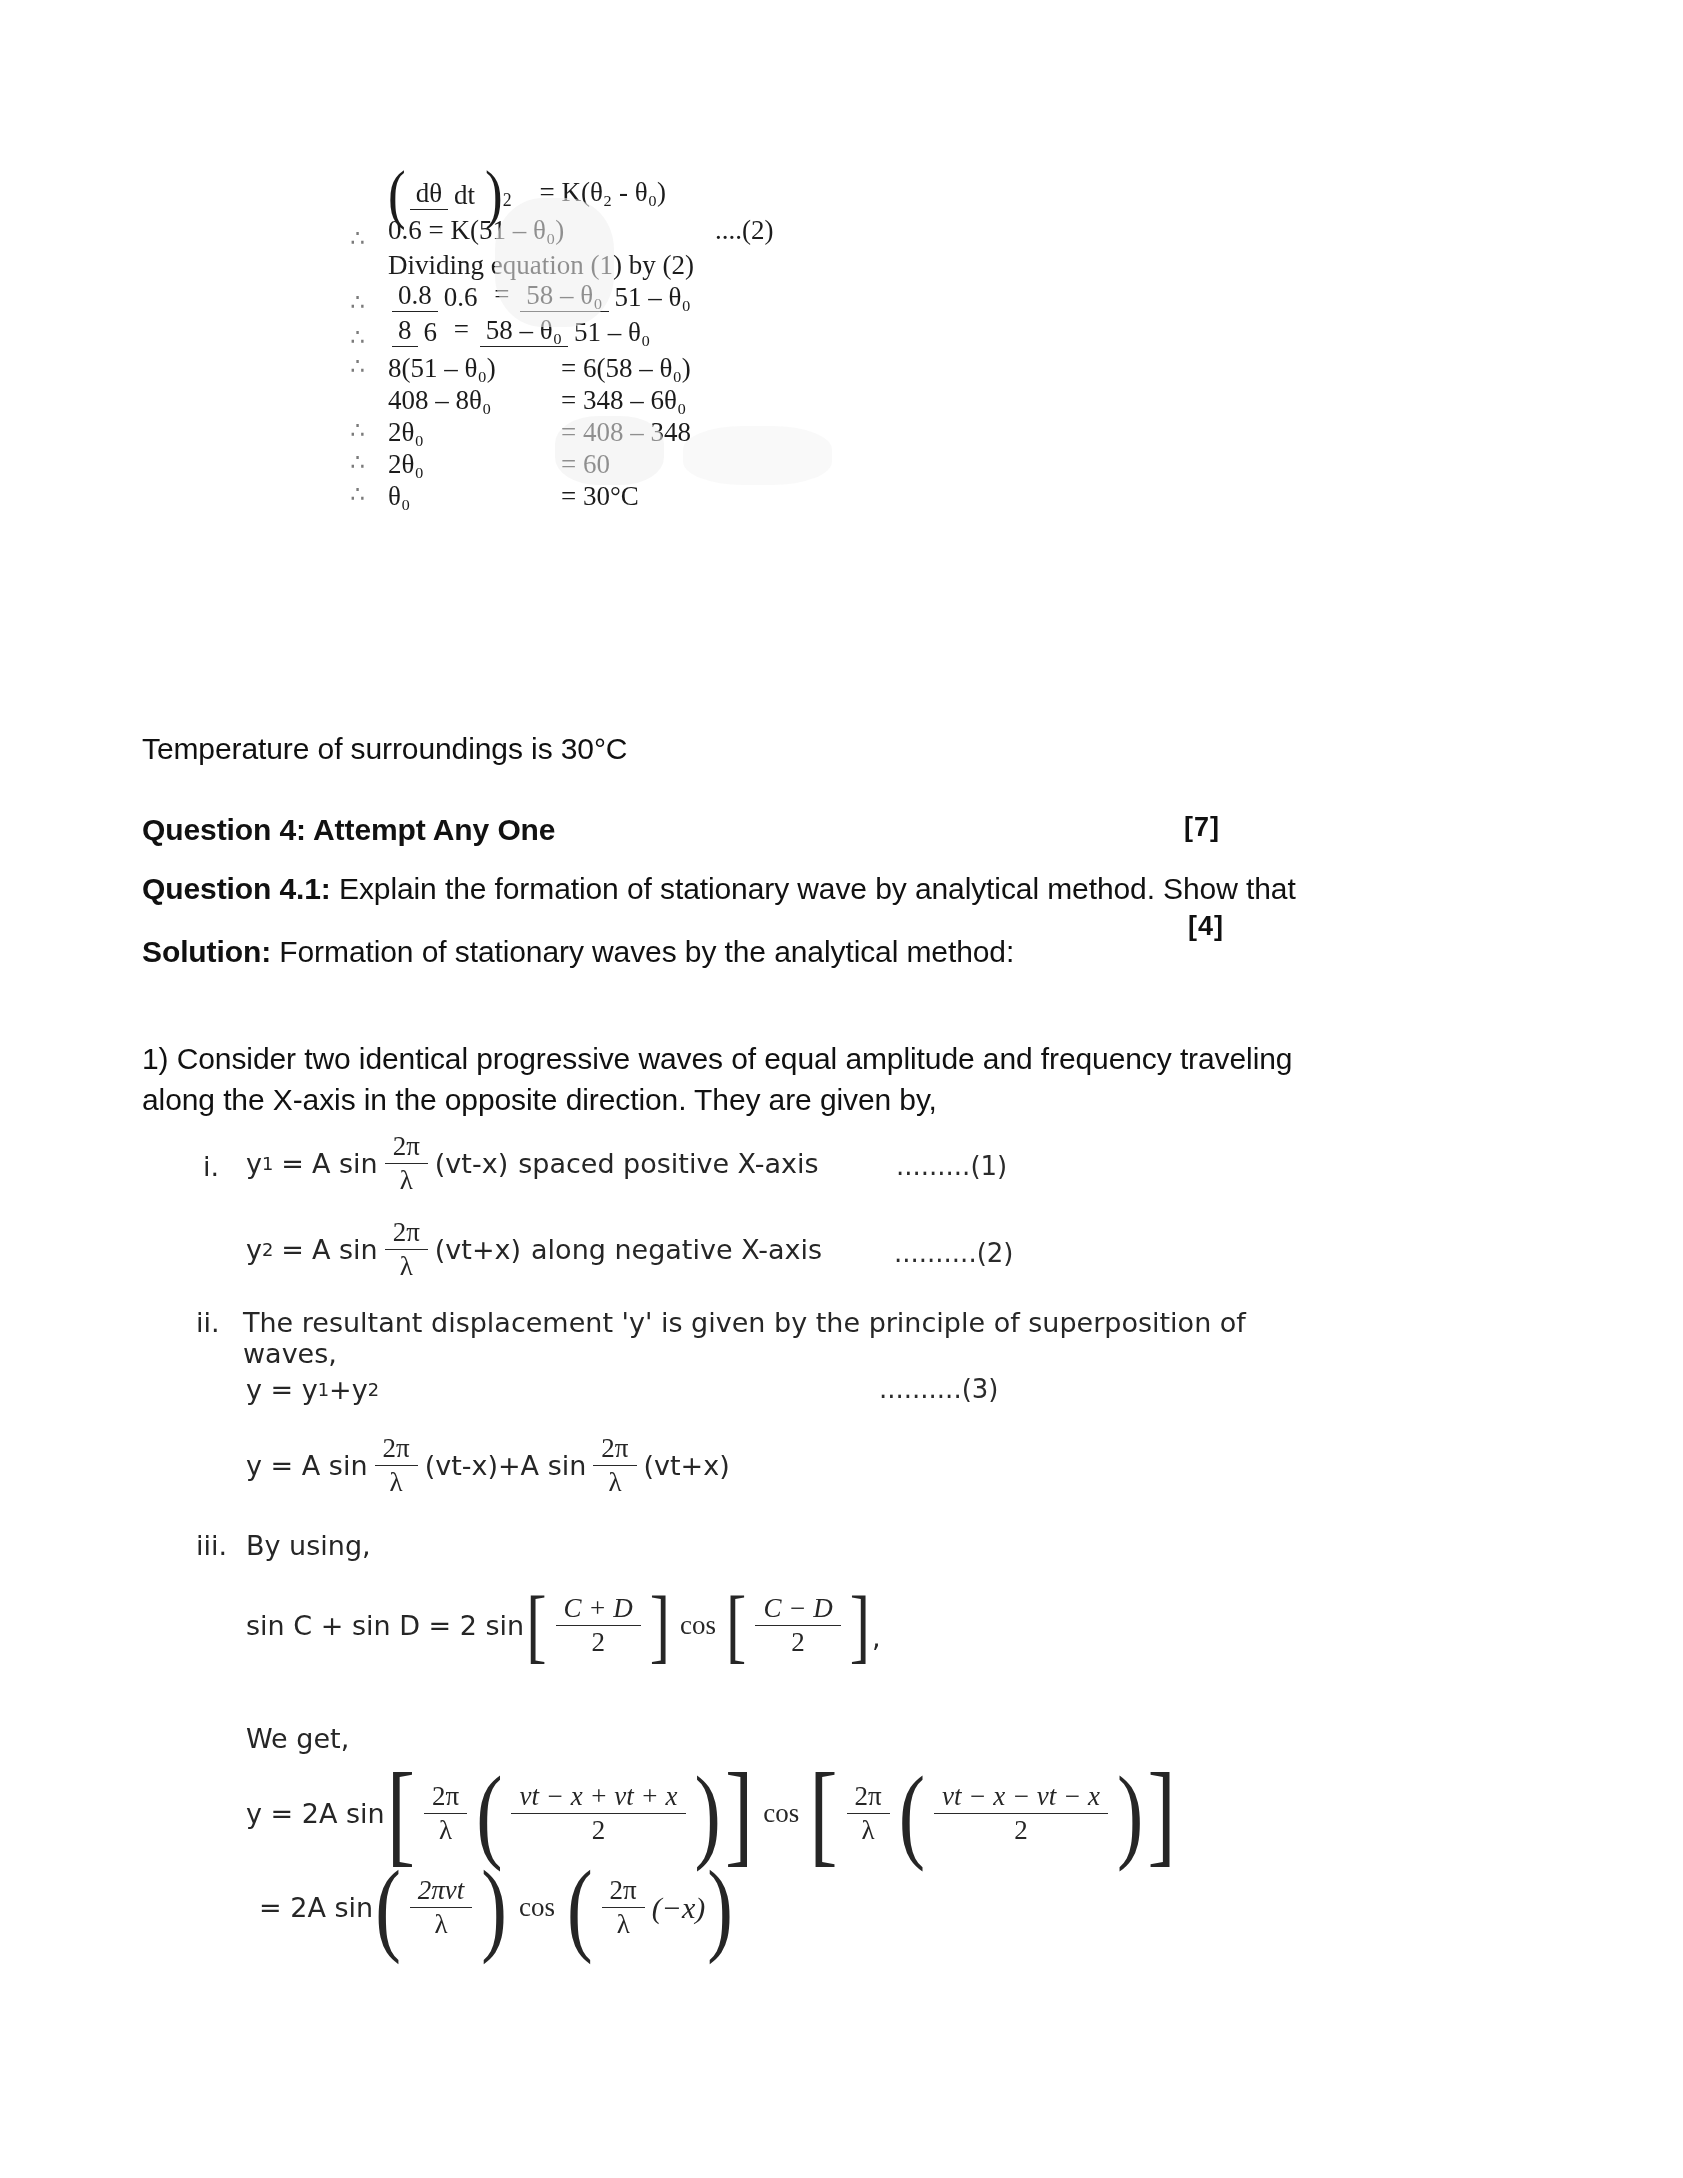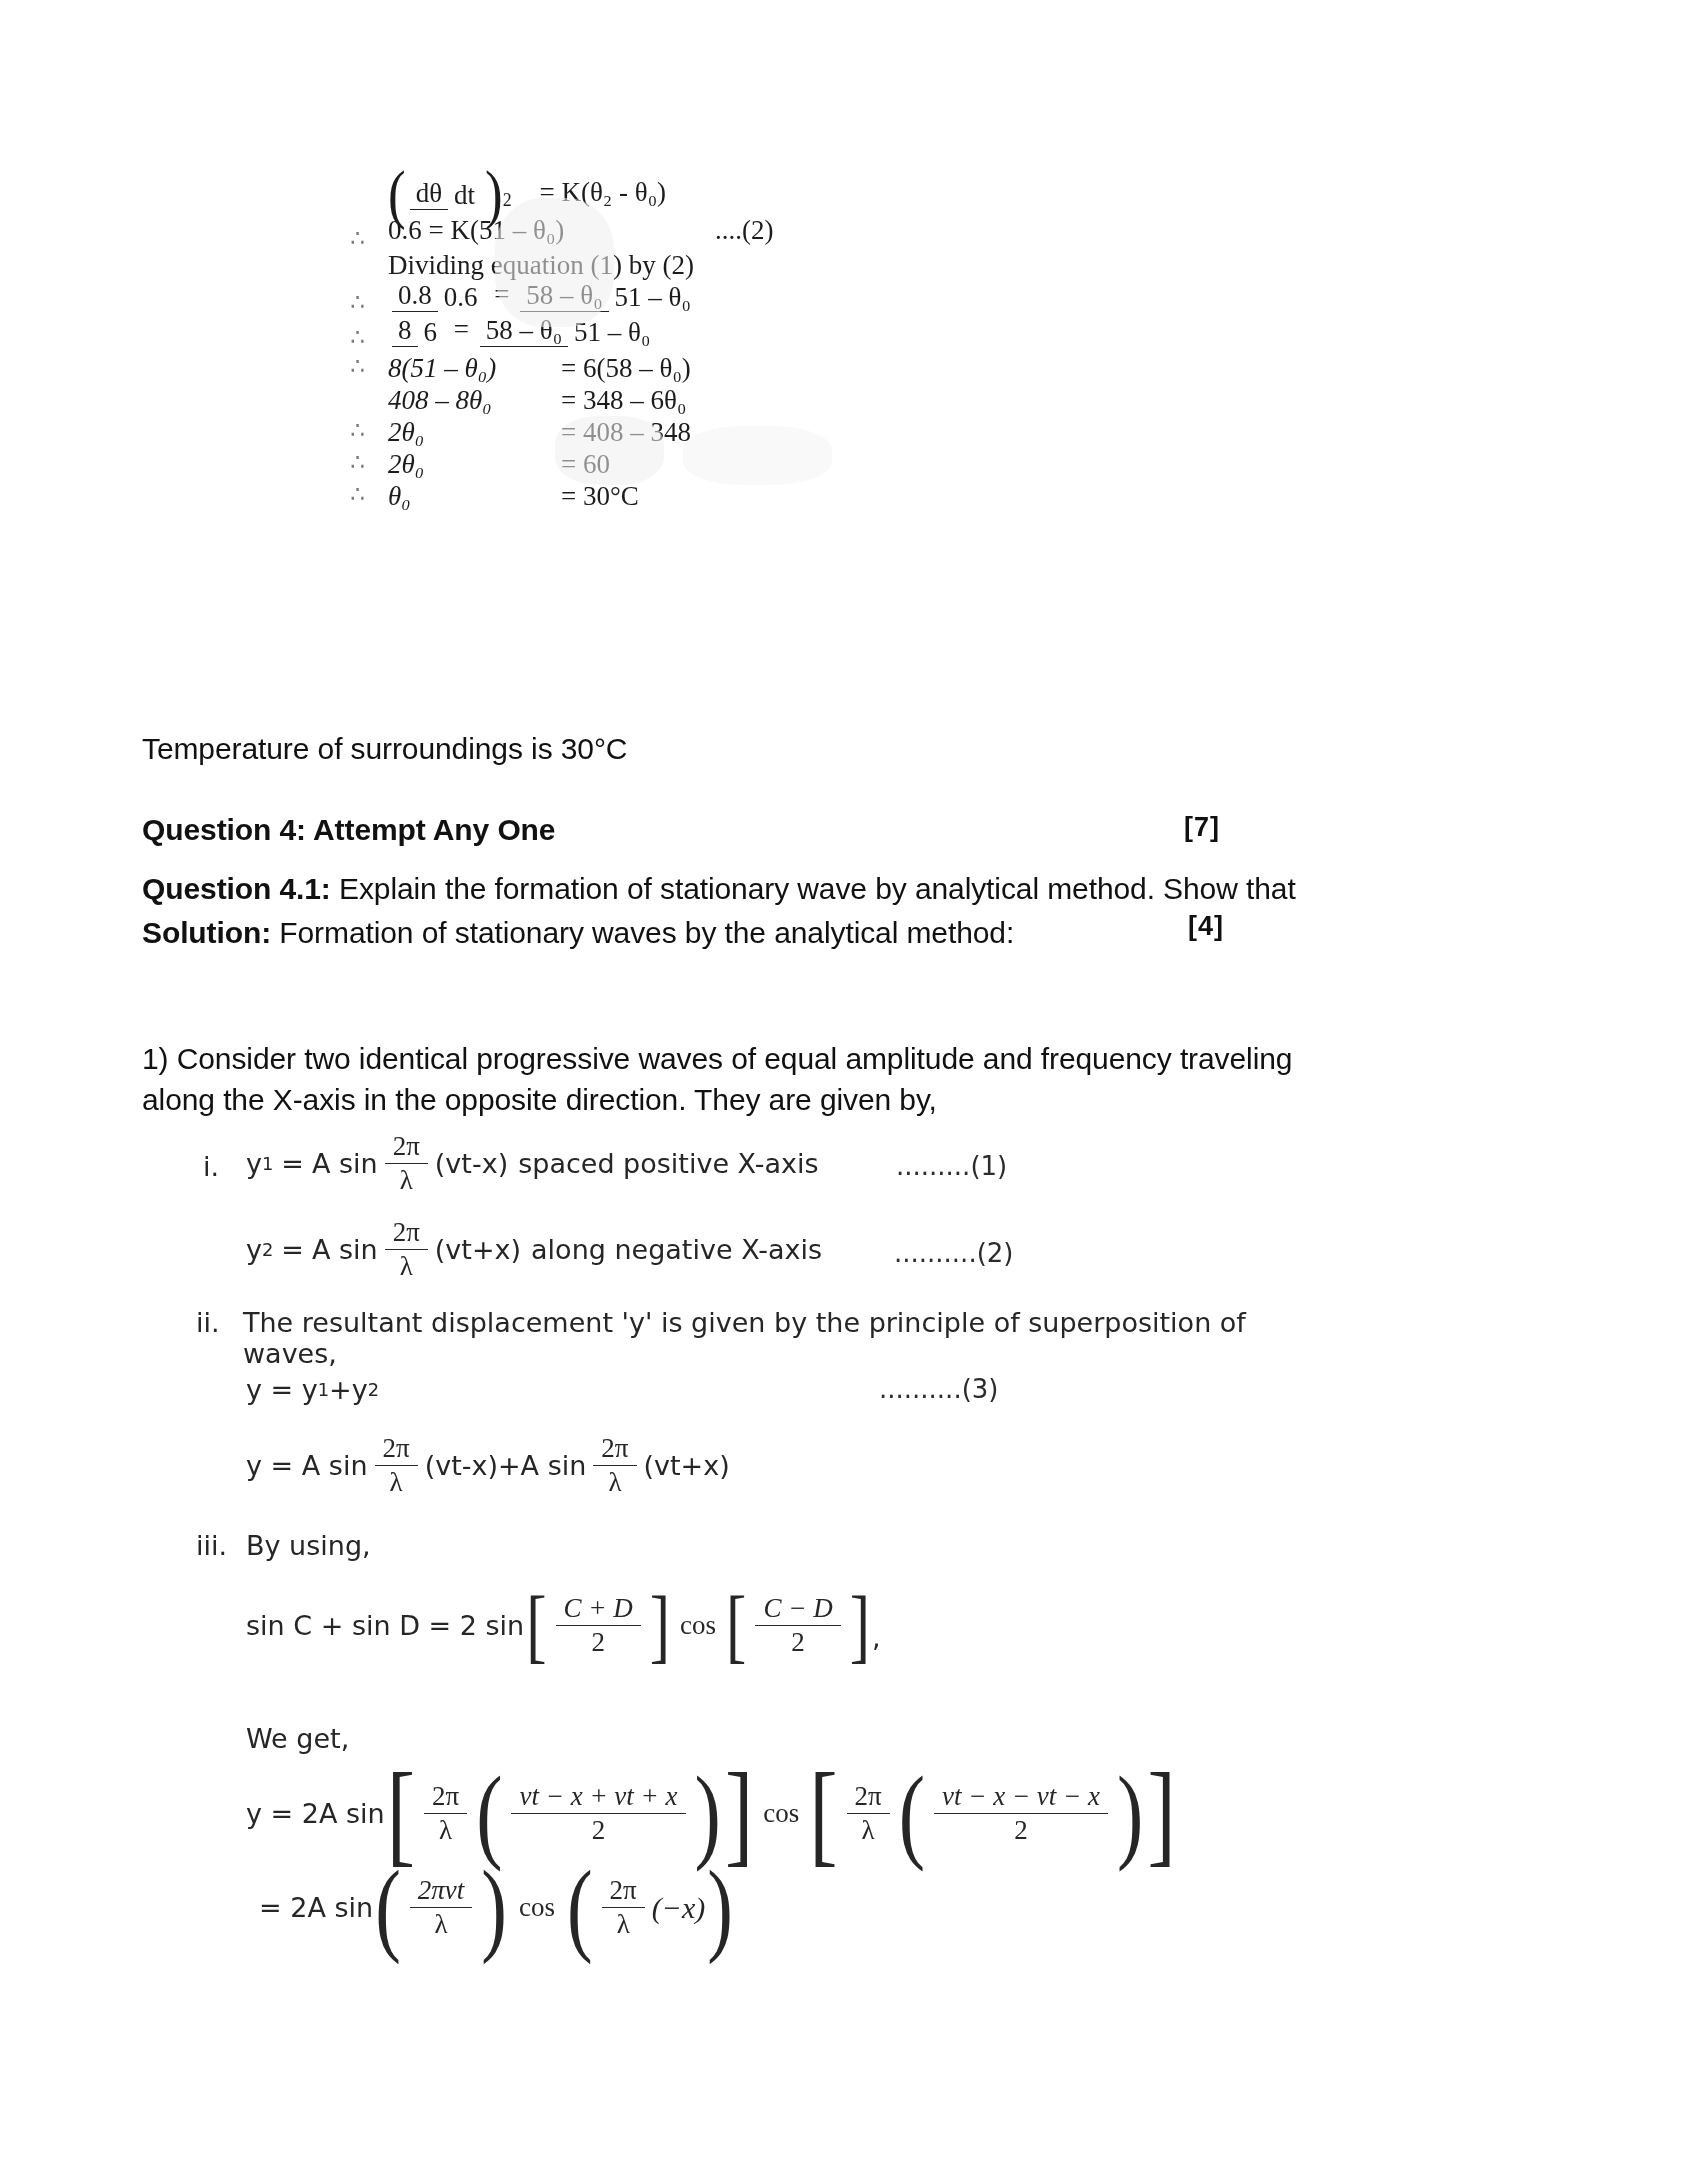--- a/index.html
+++ b/index.html
@@ -69,21 +69,21 @@
     font-weight: 300;
     transform: scaleY(1.25);
   }
   .sub { font-size: 0.66em; vertical-align: -0.28em; }
   .eqline {
     display: flex;
     align-items: center;
     font-size: 27px;
     margin-bottom: 3px;
   }
-  .col-left { width: 173px; flex: 0 0 173px; font-style: italic; }
+  .col-left { width: 173px; flex: 0 0 173px; }
   .col-right { flex: 1 1 auto; }
   .plain-line { font-size: 27px; margin: 4px 0 6px 0; }
   .smudge {
     position: absolute;
     border-radius: 40%;
     background: #efefef;
     opacity: .55;
     pointer-events: none;
   }
 
@@ -263,21 +263,21 @@
 
   <div class="para" style="left:142px; top:809px; width:891px; font-weight:bold;">Question 4: Attempt Any One</div>
   <div class="marks" style="left:1184px; top:812px;">[7]</div>
 
   <div class="para" style="left:142px; top:868px; width:1317px;">
     <b>Question 4.1:</b>
     <span>Explain the formation of stationary wave by analytical method. Show that</span>
   </div>
   <div class="marks" style="left:1188px; top:911px;">[4]</div>
 
-  <div class="para" style="left:142px; top:912px; width:1317px;">
+  <div class="para" style="left:142px; top:931px; width:1317px;">
     <b>Solution:</b>
     <span>Formation of stationary waves by the analytical method:</span>
   </div>
 
   <div class="para" style="left:142px; top:1038px; width:1327px;">1) Consider two identical progressive waves of equal amplitude and frequency traveling</div>
   <div class="para" style="left:142px; top:1079px; width:1327px;">along the X-axis in the opposite direction. They are given by,</div>
 
   <div class="romannum" style="left:203px; top:1151px;">i.</div>
   <div class="scan2" style="left:246px; top:1132px;">
     <div class="mathline">

